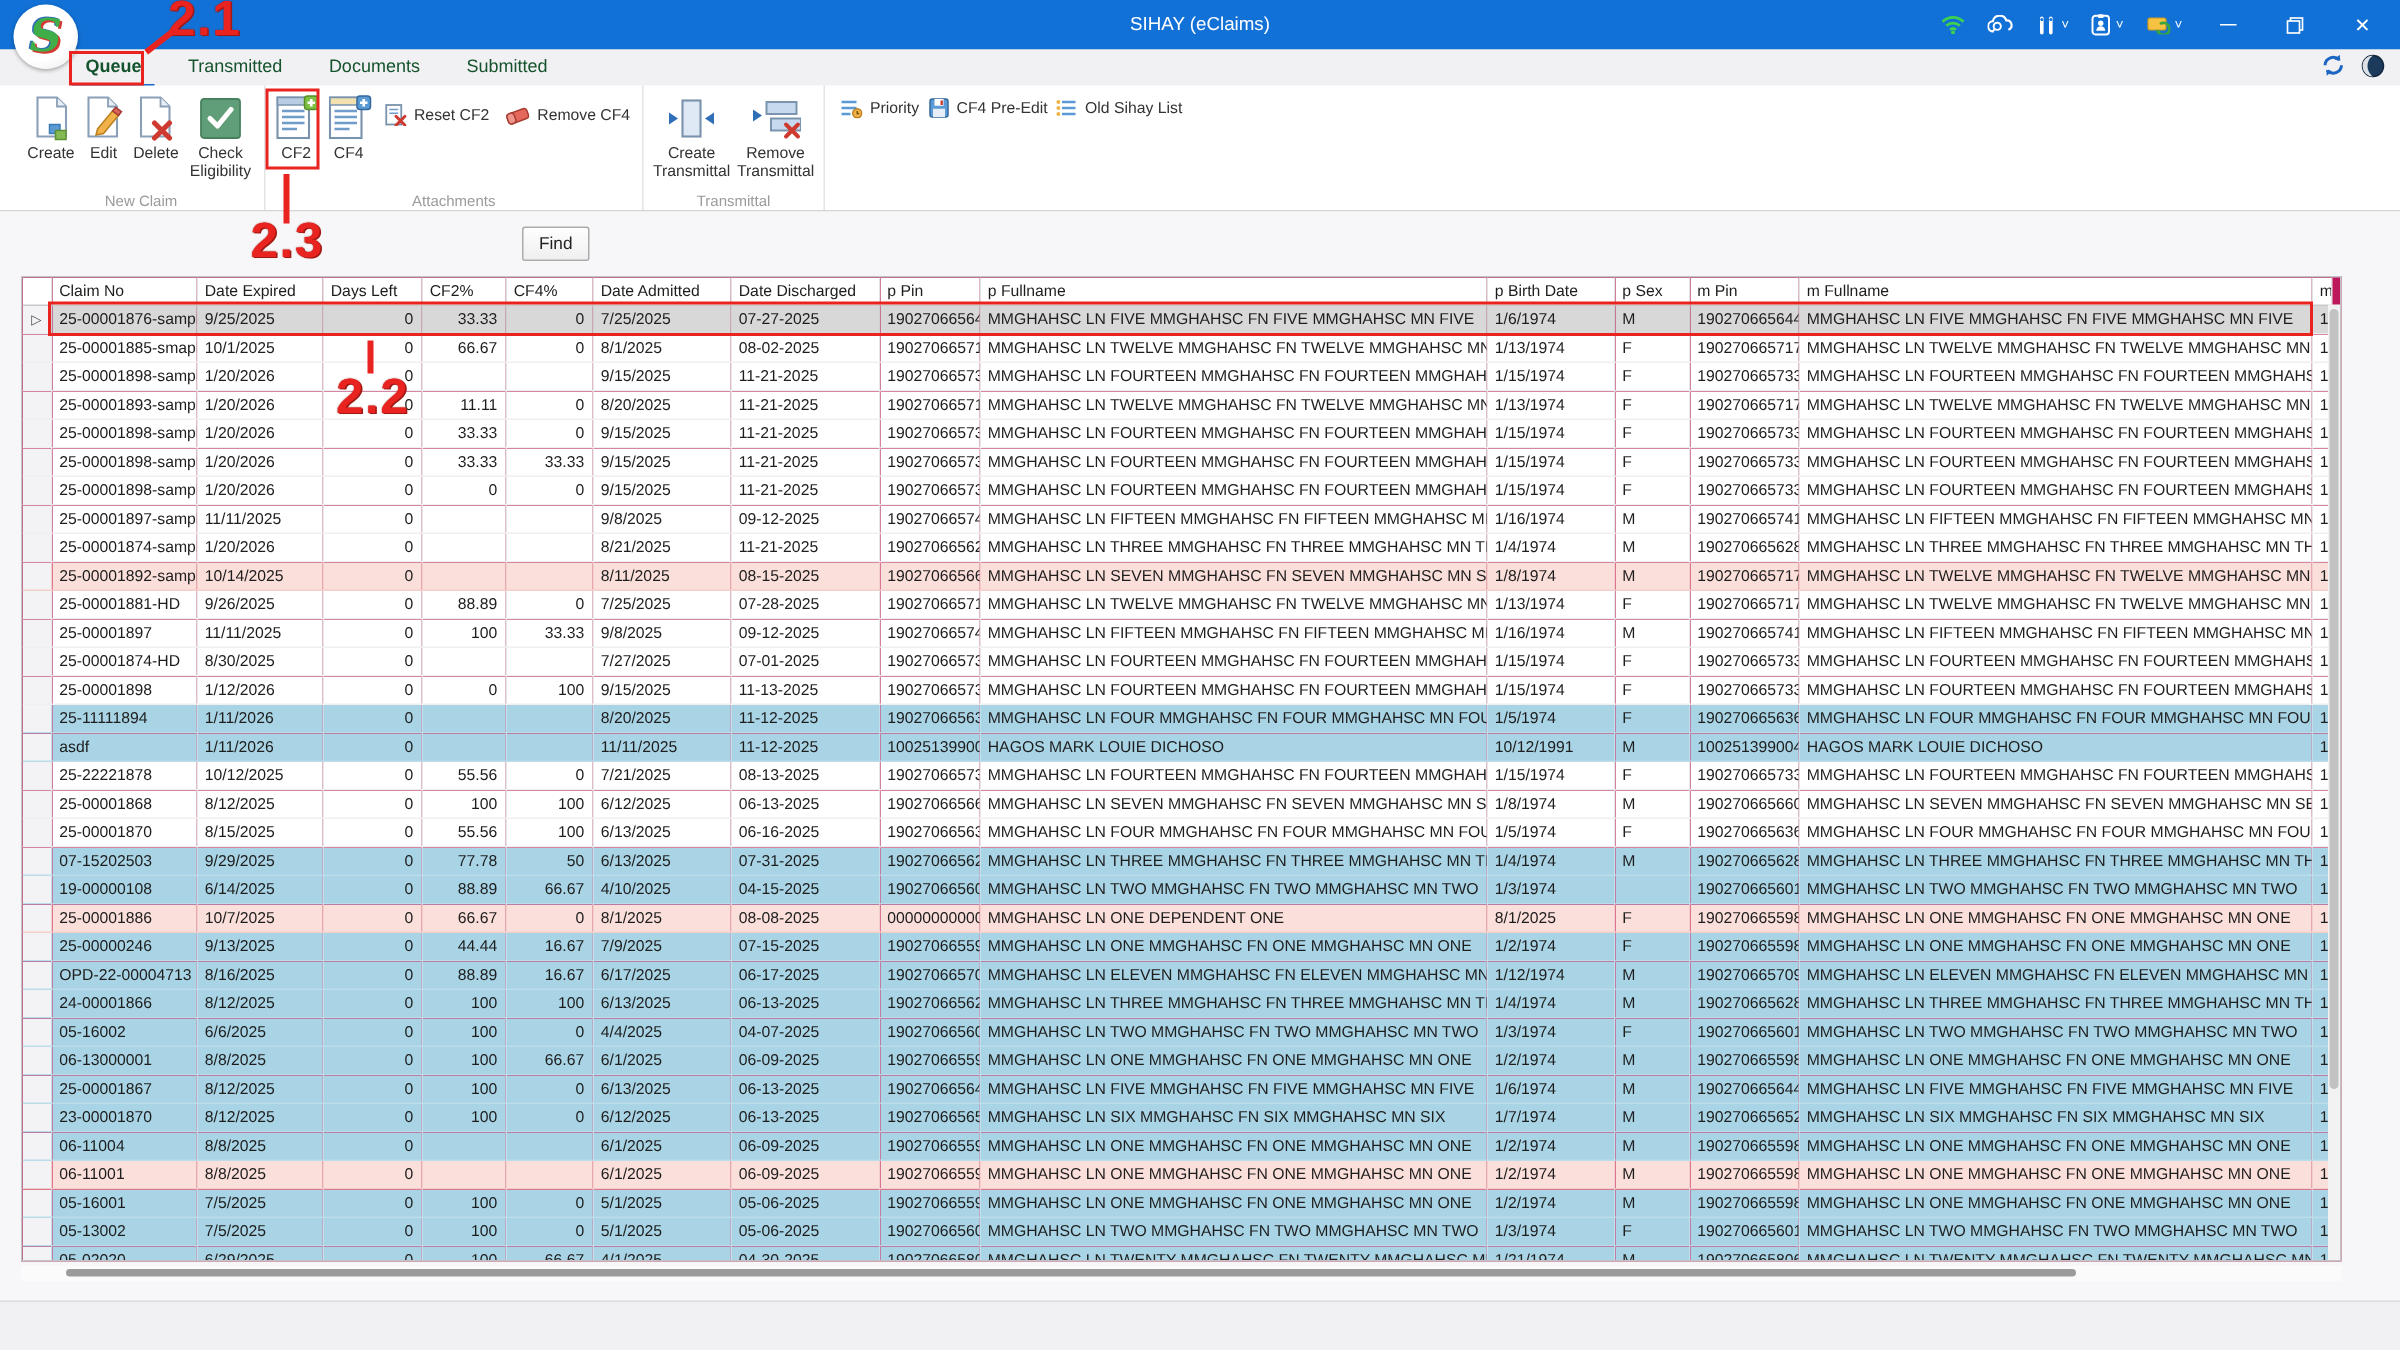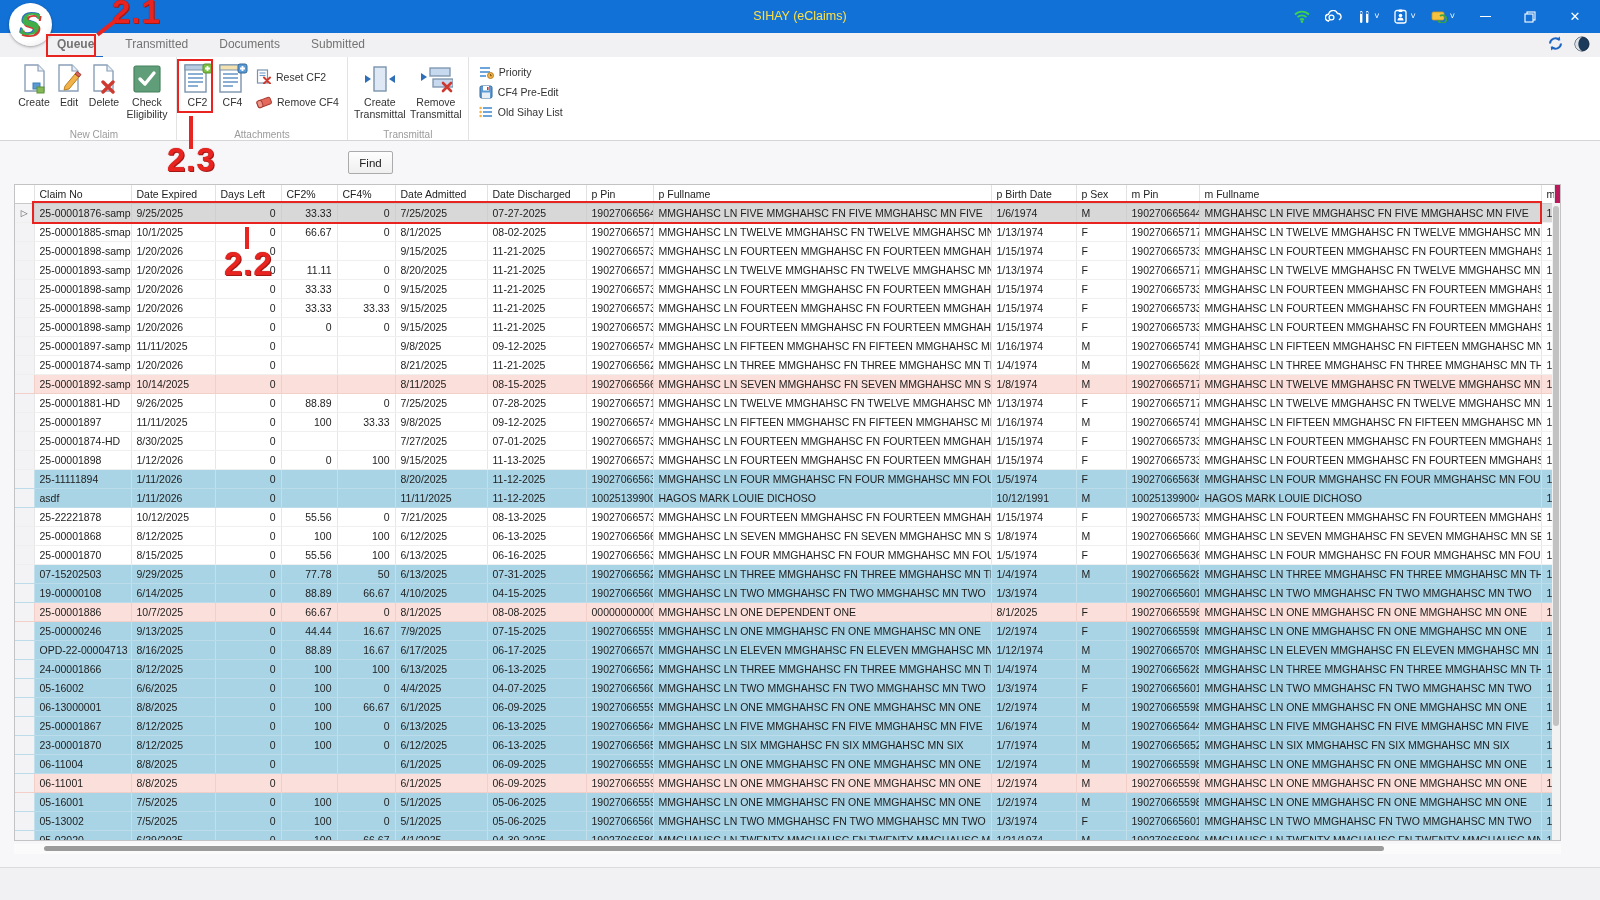--- a/index.html
+++ b/index.html
@@ -3,50 +3,50 @@
 <meta charset="utf-8">
 <style>
   html,body{margin:0;padding:0;}
   body{width:1600px;height:900px;position:relative;overflow:hidden;
        font-family:"Liberation Sans",sans-serif;background:#f1f0f2;
        -webkit-font-smoothing:antialiased;}
 
   
   .titlebar{position:absolute;left:0;top:0;right:0;height:33px;background:#1271d6;}
   .titlebar .title{position:absolute;left:0;right:0;top:9px;text-align:center;
-       color:#fde047;font-size:12.5px;}
+       color:#ffffff;font-size:12.5px;}
   .tb-right{position:absolute;right:10px;top:0;height:33px;display:flex;align-items:center;gap:15px;}
   .tb-ic{display:flex;align-items:center;gap:3px;color:#fff;}
   .tb-chev{color:#fff;font-size:9px;line-height:1;}
   .winbtn{width:30px;height:33px;display:flex;align-items:center;justify-content:center;color:#fff;font-size:13px;}
   .min-line{display:block;width:11px;height:1.5px;background:#fff;}
 
   
   .logo{position:absolute;left:9px;top:3px;width:43px;height:43px;border-radius:50%;
         background:radial-gradient(circle at 35% 30%,#ffffff 60%,#e7e7e7);
         box-shadow:0 1px 3px rgba(0,0,0,.35);z-index:60;display:flex;align-items:center;justify-content:center;}
   .logo span{font-family:"DejaVu Serif",serif;font-style:italic;font-weight:bold;font-size:30px;
         color:#3fae49;text-shadow:1.5px 1.5px 0 #d23b34,-1px -1px 0 #2f6fb8;}
 
   
   .tabstrip{position:absolute;left:0;top:33px;right:0;height:24px;background:#f1f0f2;}
   .tabs{position:absolute;left:48px;top:0;height:24px;display:flex;gap:13px;}
-  .tab{padding:4px 9px 19px;font-size:12px;color:#737373;border-bottom:3px solid transparent;}
+  .tab{padding:4px 9px 19px;font-size:12px;color:#14532d;border-bottom:3px solid transparent;}
   .tab.active{font-weight:bold;border-bottom-color:#1a66c2;}
   .ts-right{position:absolute;right:10px;top:2px;display:flex;gap:10px;align-items:center;}
 
   
   .ribbon{position:absolute;left:0;top:57px;right:0;height:84px;background:#fff;
           border-bottom:1px solid #d5d5d5;display:flex;padding-left:12px;box-sizing:border-box;}
   .rgroup{position:relative;display:flex;align-items:flex-start;padding:2px 4px 13px;border-right:1px solid #e3e3e3;}
   .rgroup-label{position:absolute;left:0;right:0;bottom:0;text-align:center;font-size:10px;color:#9b9b9b;}
   .bigbtn{display:flex;flex-direction:column;align-items:center;padding-top:3px;
           font-size:10.5px;color:#333;text-align:center;line-height:1.15;}
   .bigbtn .bicon{height:34px;display:flex;align-items:center;justify-content:center;}
-  .smallcol{display:flex;flex-direction:column;gap:11px;padding:10px 4px 0 6px;}
+  .smallcol{display:flex;flex-direction:row;gap:11px;padding:10px 4px 0 6px;}
   .smallcol.tight{gap:6px;padding-top:6px;}
   .smallbtn{display:flex;align-items:center;gap:5px;font-size:10.5px;color:#333;white-space:nowrap;}
 
   
   .panel{position:absolute;left:0;top:141px;right:0;bottom:32px;background:#f7f6f8;}
   .searchbox{position:absolute;left:14px;top:11px;width:327px;height:19px;border:1px solid #bdbdbd;
              background:#fdfdfd;font-size:11.5px;padding:0 6px;color:#333;font-family:"Liberation Sans",sans-serif;}
   .searchbox::placeholder{color:#a9a9a9;}
   .findbtn{position:absolute;left:348px;top:10px;width:45px;height:23px;font-size:11.5px;color:#222;
            background:linear-gradient(#fefefe,#efefef);border:1px solid #ababab;border-radius:2px;

